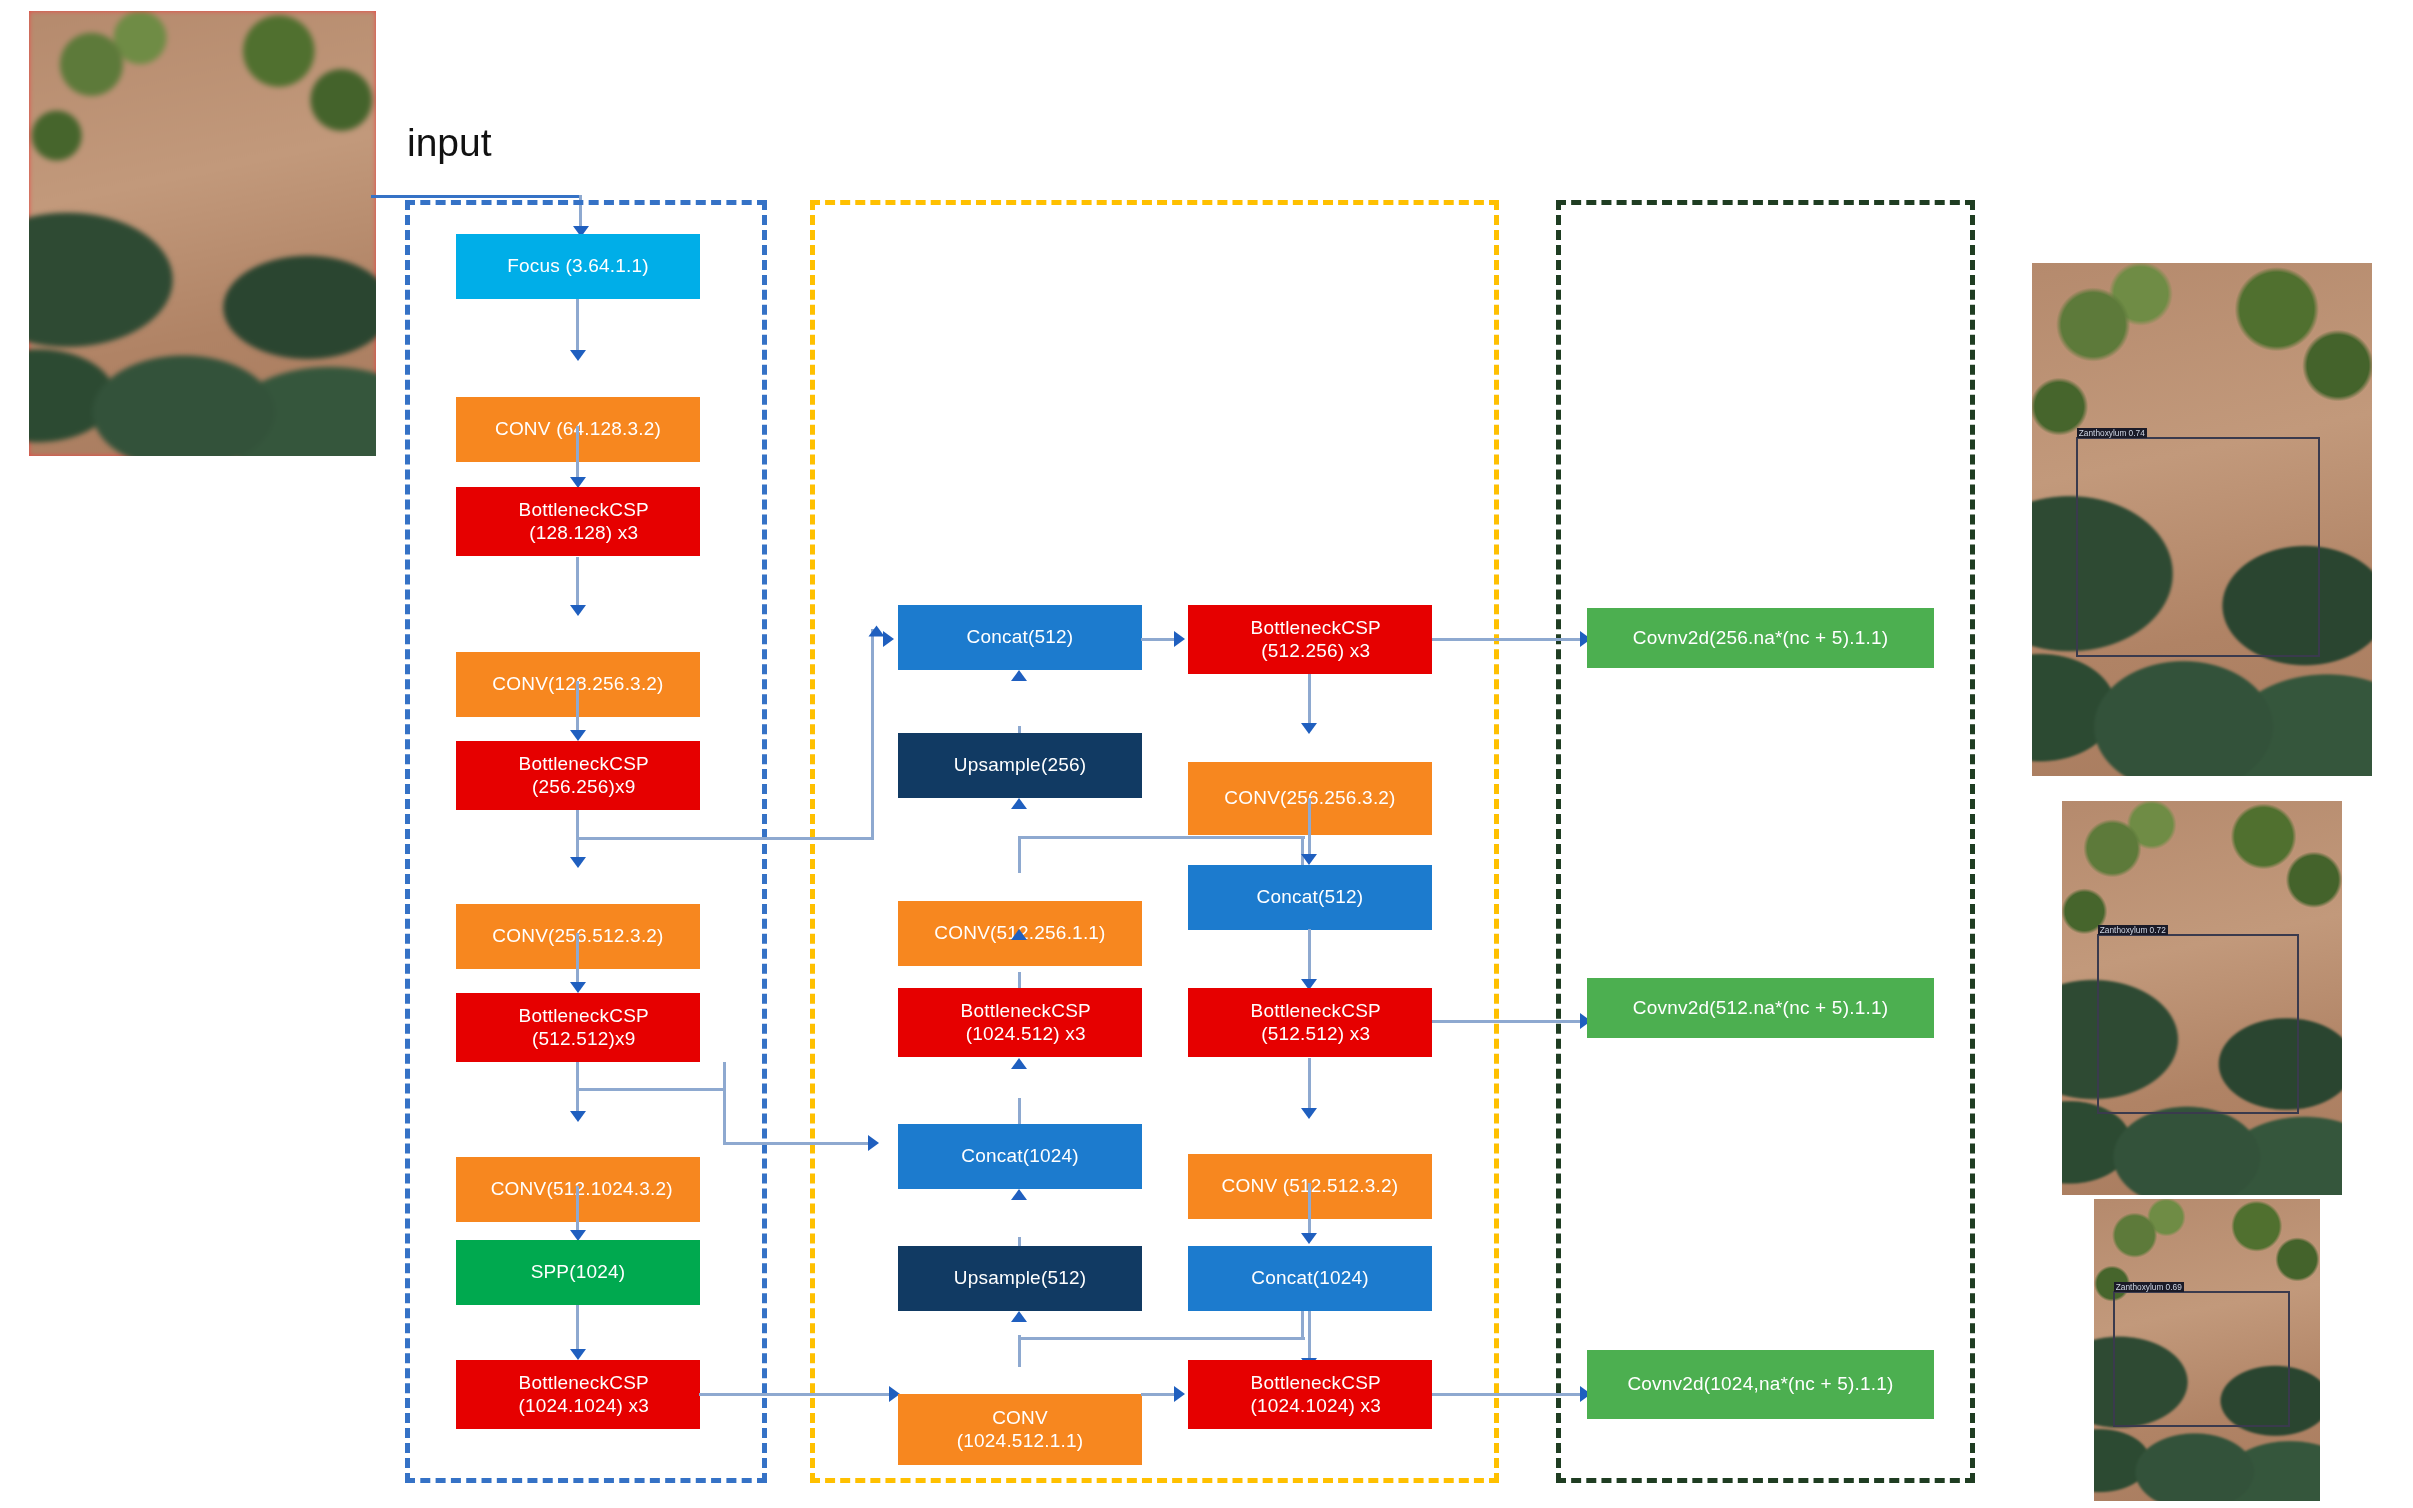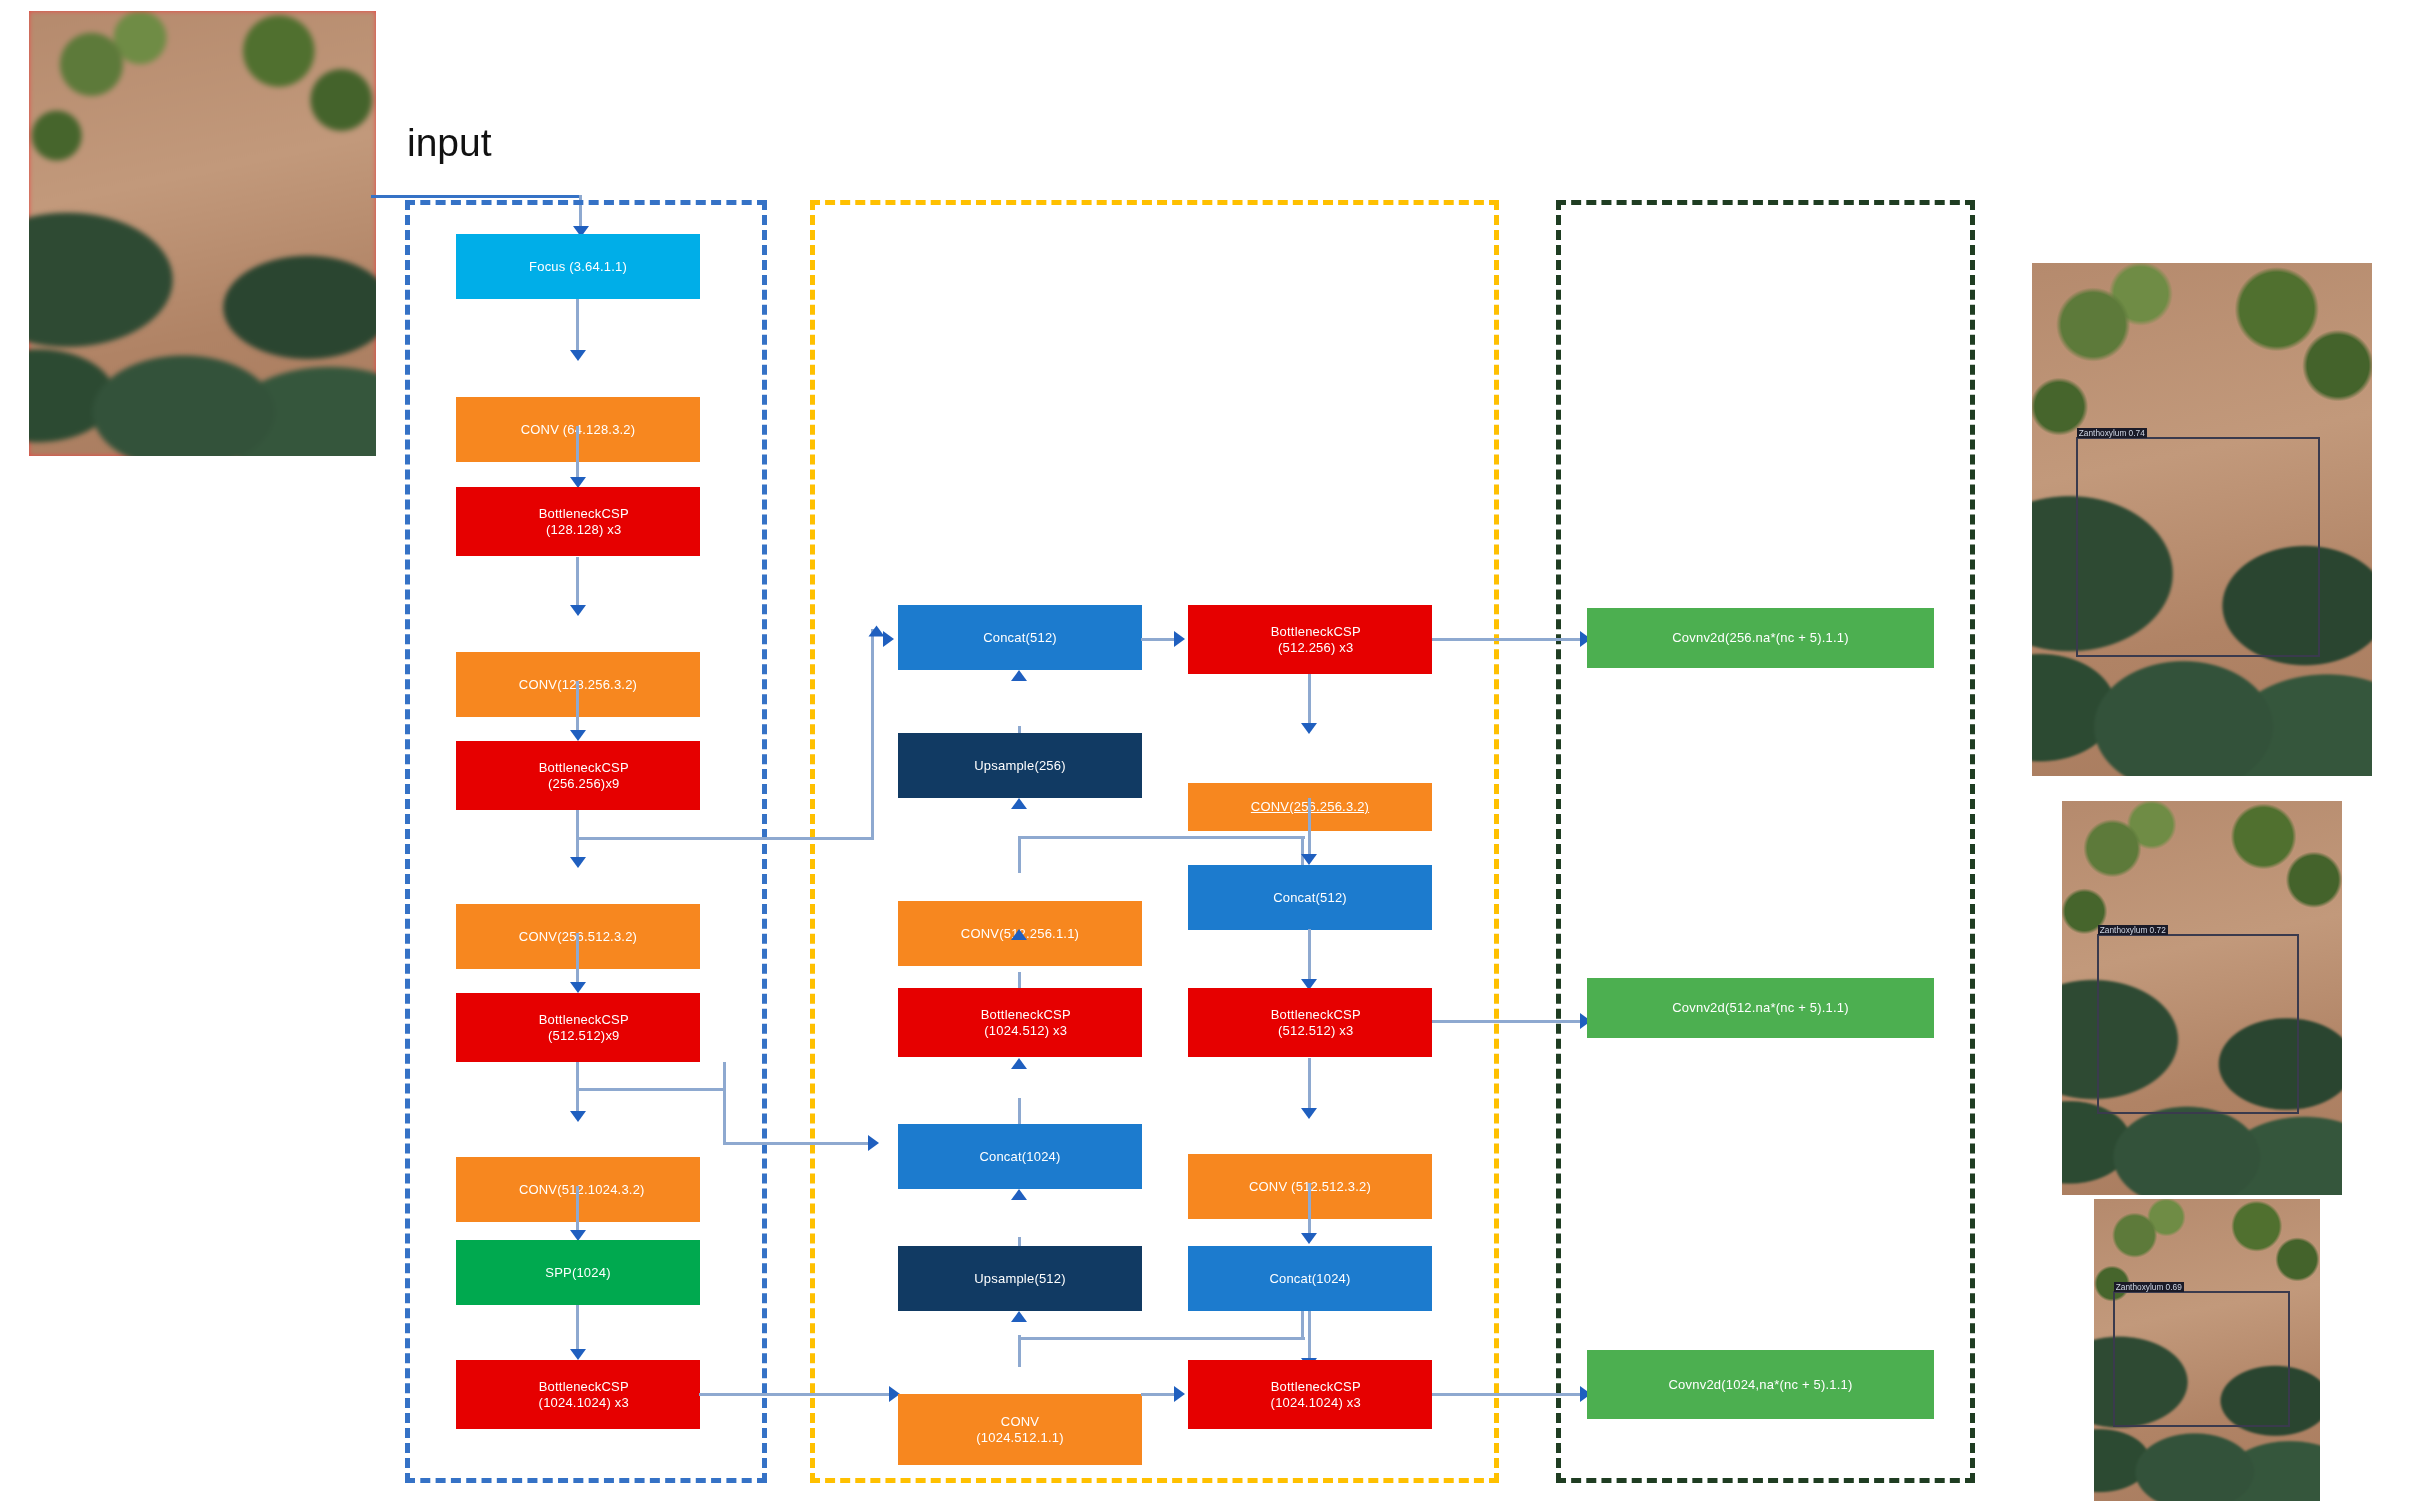--- a/index.html
+++ b/index.html
@@ -10,21 +10,21 @@
 
   
   .group-frame{position:absolute;box-sizing:border-box;border-style:dashed;background:transparent;}
   .grp-backbone{border-width:5.3px;border-color:#3572C6;}
   .grp-neck{border-width:5.3px;border-color:#FFC000;}
   .grp-head{border-width:5.3px;border-color:#1F3D22;}
 
   
   .node{position:absolute;box-sizing:border-box;display:flex;align-items:center;
         justify-content:center;text-align:center;color:#ffffff;
-        font-size:13px;line-height:1.18;letter-spacing:0.2px;padding:1.5px 4.5px;}
+        font-size:19px;line-height:1.18;letter-spacing:0.2px;padding:1.5px 4.5px;}
   .n-focus   {background:#00AEE8;}
   .n-conv    {background:#F7871F;margin-top:36px;}
   .n-csp     {background:#E60000;padding-left:16px;}
   .n-spp     {background:#00A94F;}
   .n-concat  {background:#1C7BCE;}
   .n-upsample{background:#113A63;}
   .n-detect  {background:#4CAF50;}
 
   .node .lbl{display:block;white-space:pre-line;}
 
@@ -244,21 +244,21 @@
   </div>
 
   <div class="wire wire-h" style="left:1141px;top:638px;width:33px;"></div>
   <div class="arrow-right" style="left:1174px;top:631px;"></div>
 
   <div class="arrow-right" style="left:883px;top:631px;"></div>
 
   <div class="wire wire-v" style="left:1308px;top:674px;height:51px;"></div>
   <div class="arrow-down" style="left:1301px;top:723px;"></div>
 
-  <div class="node n-conv" style="left:1188px;top:747px;width:244px;height:48px;text-decoration:underline;">
+  <div class="node n-conv" style="left:1188px;top:726px;width:244px;height:73px;">
     <span class="lbl">CONV(256.256.3.2)</span>
   </div>
   <div class="wire wire-v" style="left:1308px;top:798px;height:62px;"></div>
   <div class="arrow-down" style="left:1301px;top:854px;"></div>
 
   <div class="node n-concat" style="left:1188px;top:865px;width:244px;height:65px;">
     <span class="lbl">Concat(512)</span>
   </div>
   <div class="wire wire-v" style="left:1308px;top:929px;height:54px;"></div>
   <div class="arrow-down" style="left:1301px;top:979px;"></div>

